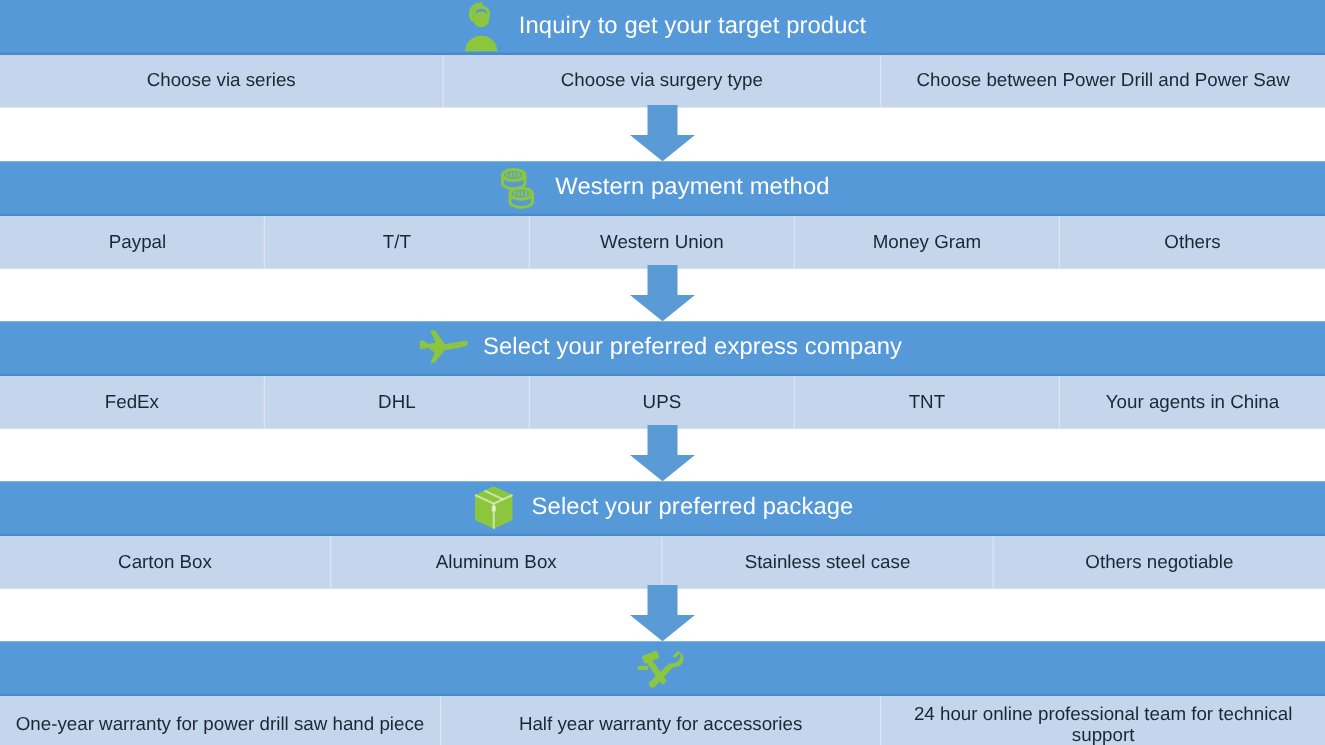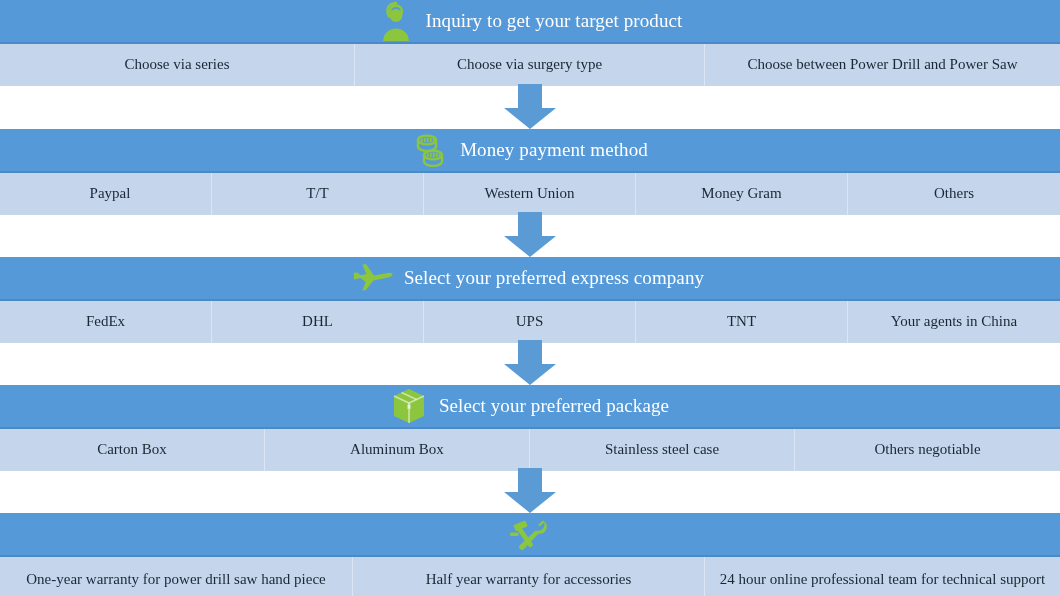--- a/index.html
+++ b/index.html
@@ -10,21 +10,20 @@
     width: 1060px;
     height: 596px;
     background: #ffffff;
     font-family: "Liberation Sans", sans-serif;
     overflow: hidden;
   }
   #flow {
     position: relative;
     width: 960px;
     height: 596px;
-    font-family: Liberation Serif, serif;
   }
 
   .block {
     position: absolute;
     left: 0;
     width: 1060px;
   }
 
   .band {
     position: relative;
@@ -133,21 +132,21 @@
                 <rect x="20" y="9.8" width="1.6" height="4.1" rx="0.6"></rect>
                 <rect x="23" y="10.5" width="1.6" height="3.3" rx="0.6"></rect>
                 <rect x="17" y="25.4" width="1.6" height="3.4" rx="0.6"></rect>
                 <rect x="20" y="24.7" width="1.6" height="4.2" rx="0.6"></rect>
                 <rect x="23" y="24.5" width="1.6" height="4.5" rx="0.6"></rect>
                 <rect x="26" y="24.8" width="1.6" height="4.1" rx="0.6"></rect>
                 <rect x="29" y="25.5" width="1.6" height="3.3" rx="0.6"></rect>
               </g>
             </svg>
           </span>
-          <span class="band-title">Money payment method</span>
+          <span class="band-title">Western payment method</span>
         </div>
       </div>
       <div class="options">
         <div class="opt" style="width: 212px; flex: 0 0 212px; padding-left: 15px;">Paypal</div>
         <div class="opt" style="width: 212px; flex: 0 0 212px;">T/T</div>
         <div class="opt" style="width: 212px; flex: 0 0 212px;">Western Union</div>
         <div class="opt" style="width: 212px; flex: 0 0 212px;">Money Gram</div>
         <div class="opt" style="width: 212px; flex: 0 0 212px;">Others</div>
       </div>
     </div>

